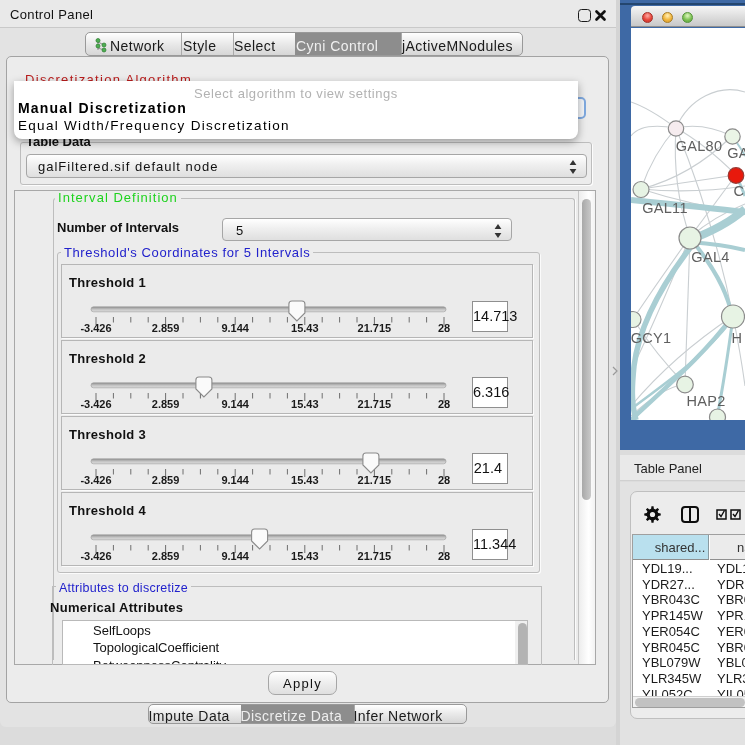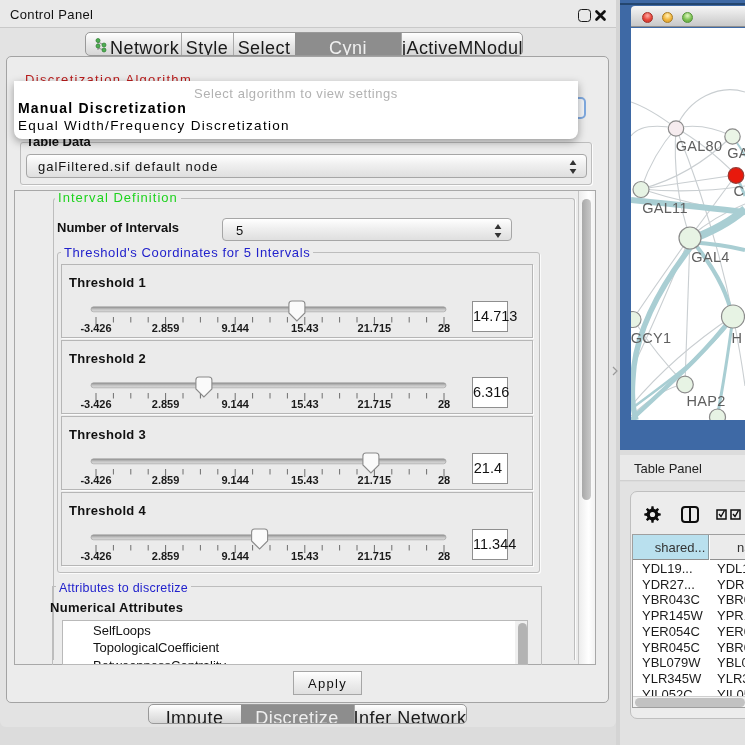--- a/index.html
+++ b/index.html
@@ -4,21 +4,21 @@
 <style>
 * { margin:0; padding:0; box-sizing:border-box; }
 body { width:745px; height:745px; background:#dcdcdc; font-family:"Liberation Sans",sans-serif; overflow:hidden; position:relative; }
 .abs { position:absolute; }
 .grp { position:absolute; border:1px solid #bdbdbd; border-radius:3px; box-shadow:1px 1px 0 rgba(255,255,255,.85); }
 .grplab { position:absolute; background:#ececec; padding:0 3px; font-size:12.5px; line-height:13px; }
 .btnface { background:linear-gradient(#ffffff,#efefef 45%,#dfdfdf); border:1px solid #a6a6a6; border-radius:4px;padding-left:20px; }
 .thr { position:absolute; left:61px; width:472px; height:74px; border:1px solid #b6b6b6; background:#ebebeb; box-shadow:1px 1px 0 rgba(255,255,255,.8); }
 .thr b { position:absolute; left:7px; top:10px; font-size:13px; letter-spacing:0.3px; color:#111; }
 .thr .val { position:absolute; left:410px; top:36px; width:36px; height:31px; background:#fff; border:1px solid #8f8f8f; font-size:14.5px; color:#111; text-align:right; padding-right:5px; line-height:29px; }
-.tabtxt { font-size:18px; letter-spacing:0.45px; color:#1a1a1a; text-align:center; }
+.tabtxt { font-size:14px; letter-spacing:0.45px; color:#1a1a1a; }
 </style>
 </head>
 <body>
 
 <div class="abs" style="left:0;top:0;width:616px;height:727px;background:#e3e3e3;border-radius:0 0 6px 6px;"></div>
 
 <div class="abs" style="left:0;top:0;width:616px;height:28px;background:#e9e9e9;border-bottom:1px solid #c9c9c9;"></div>
 <div class="abs" style="left:10px;top:7px;font-size:13px;letter-spacing:0.35px;color:#111;">Control Panel</div>
 <div class="abs" style="left:578px;top:9px;width:13px;height:13px;border:1.6px solid #1a1a1a;border-radius:3.5px;"></div>
 <svg class="abs" style="left:594px;top:9px;" width="13" height="13" viewBox="0 0 13 13">
@@ -234,21 +234,21 @@
 <div class="abs" style="left:52px;top:586px;width:490px;height:79px;border:1px solid #bdbdbd;border-bottom:none;"></div>
 <div class="grplab" style="left:56px;top:582px;color:#2222cc;letter-spacing:0.25px;">Attributes to discretize</div>
 <div class="abs" style="left:50px;top:600px;font-size:13px;font-weight:bold;letter-spacing:0.3px;color:#111;">Numerical Attributes</div>
 <div class="abs" style="left:62px;top:620px;width:466px;height:45px;background:#fff;border:1px solid #b9b9b9;overflow:hidden;">
   <div class="abs" style="left:0;top:0;width:452px;height:45px;background:#fff;"></div>
   <div class="abs" style="left:452px;top:0;width:14px;height:45px;background:#f0f0f0;"></div>
   <div class="abs" style="left:7px;top:1px;font-size:13px;color:#111;line-height:17.3px;margin-left:23px;">SelfLoops<br>TopologicalCoefficient<br>BetweennessCentrality</div>
   <div class="abs" style="left:455px;top:2px;width:9px;height:50px;background:#b3b3b3;border-radius:4.5px;"></div>
 </div>
 
-<div class="abs btnface" style="left:268px;top:671px;width:69px;height:24px;border-radius:0;margin-left:25px;">
+<div class="abs btnface" style="left:268px;top:671px;width:69px;height:24px;border-radius:7px;">
   <div class="abs" style="left:0;top:3.5px;width:67px;text-align:center;font-size:13px;letter-spacing:1.3px;color:#111;">Apply</div>
 </div>
 
 <div class="abs" style="left:147.5px;top:704px;width:319px;height:20px;border:1px solid #999;border-radius:5px;background:linear-gradient(#ffffff,#e9e9e9 50%,#d6d6d6);overflow:hidden;">
   <div class="abs" style="left:92px;top:0;width:113px;height:20px;background:#8d8d8d;"></div>
   <div class="abs" style="left:205px;top:0;width:1px;height:20px;background:#aaa;"></div>
   <div class="tabtxt abs" style="left:0;top:2.5px;width:92px;">Impute Data</div>
   <div class="tabtxt abs" style="left:92px;top:2.5px;width:113px;color:#eeeeee;">Discretize Data</div>
   <div class="tabtxt abs" style="left:205px;top:2.5px;width:113px;">Infer Network</div>
 </div>

